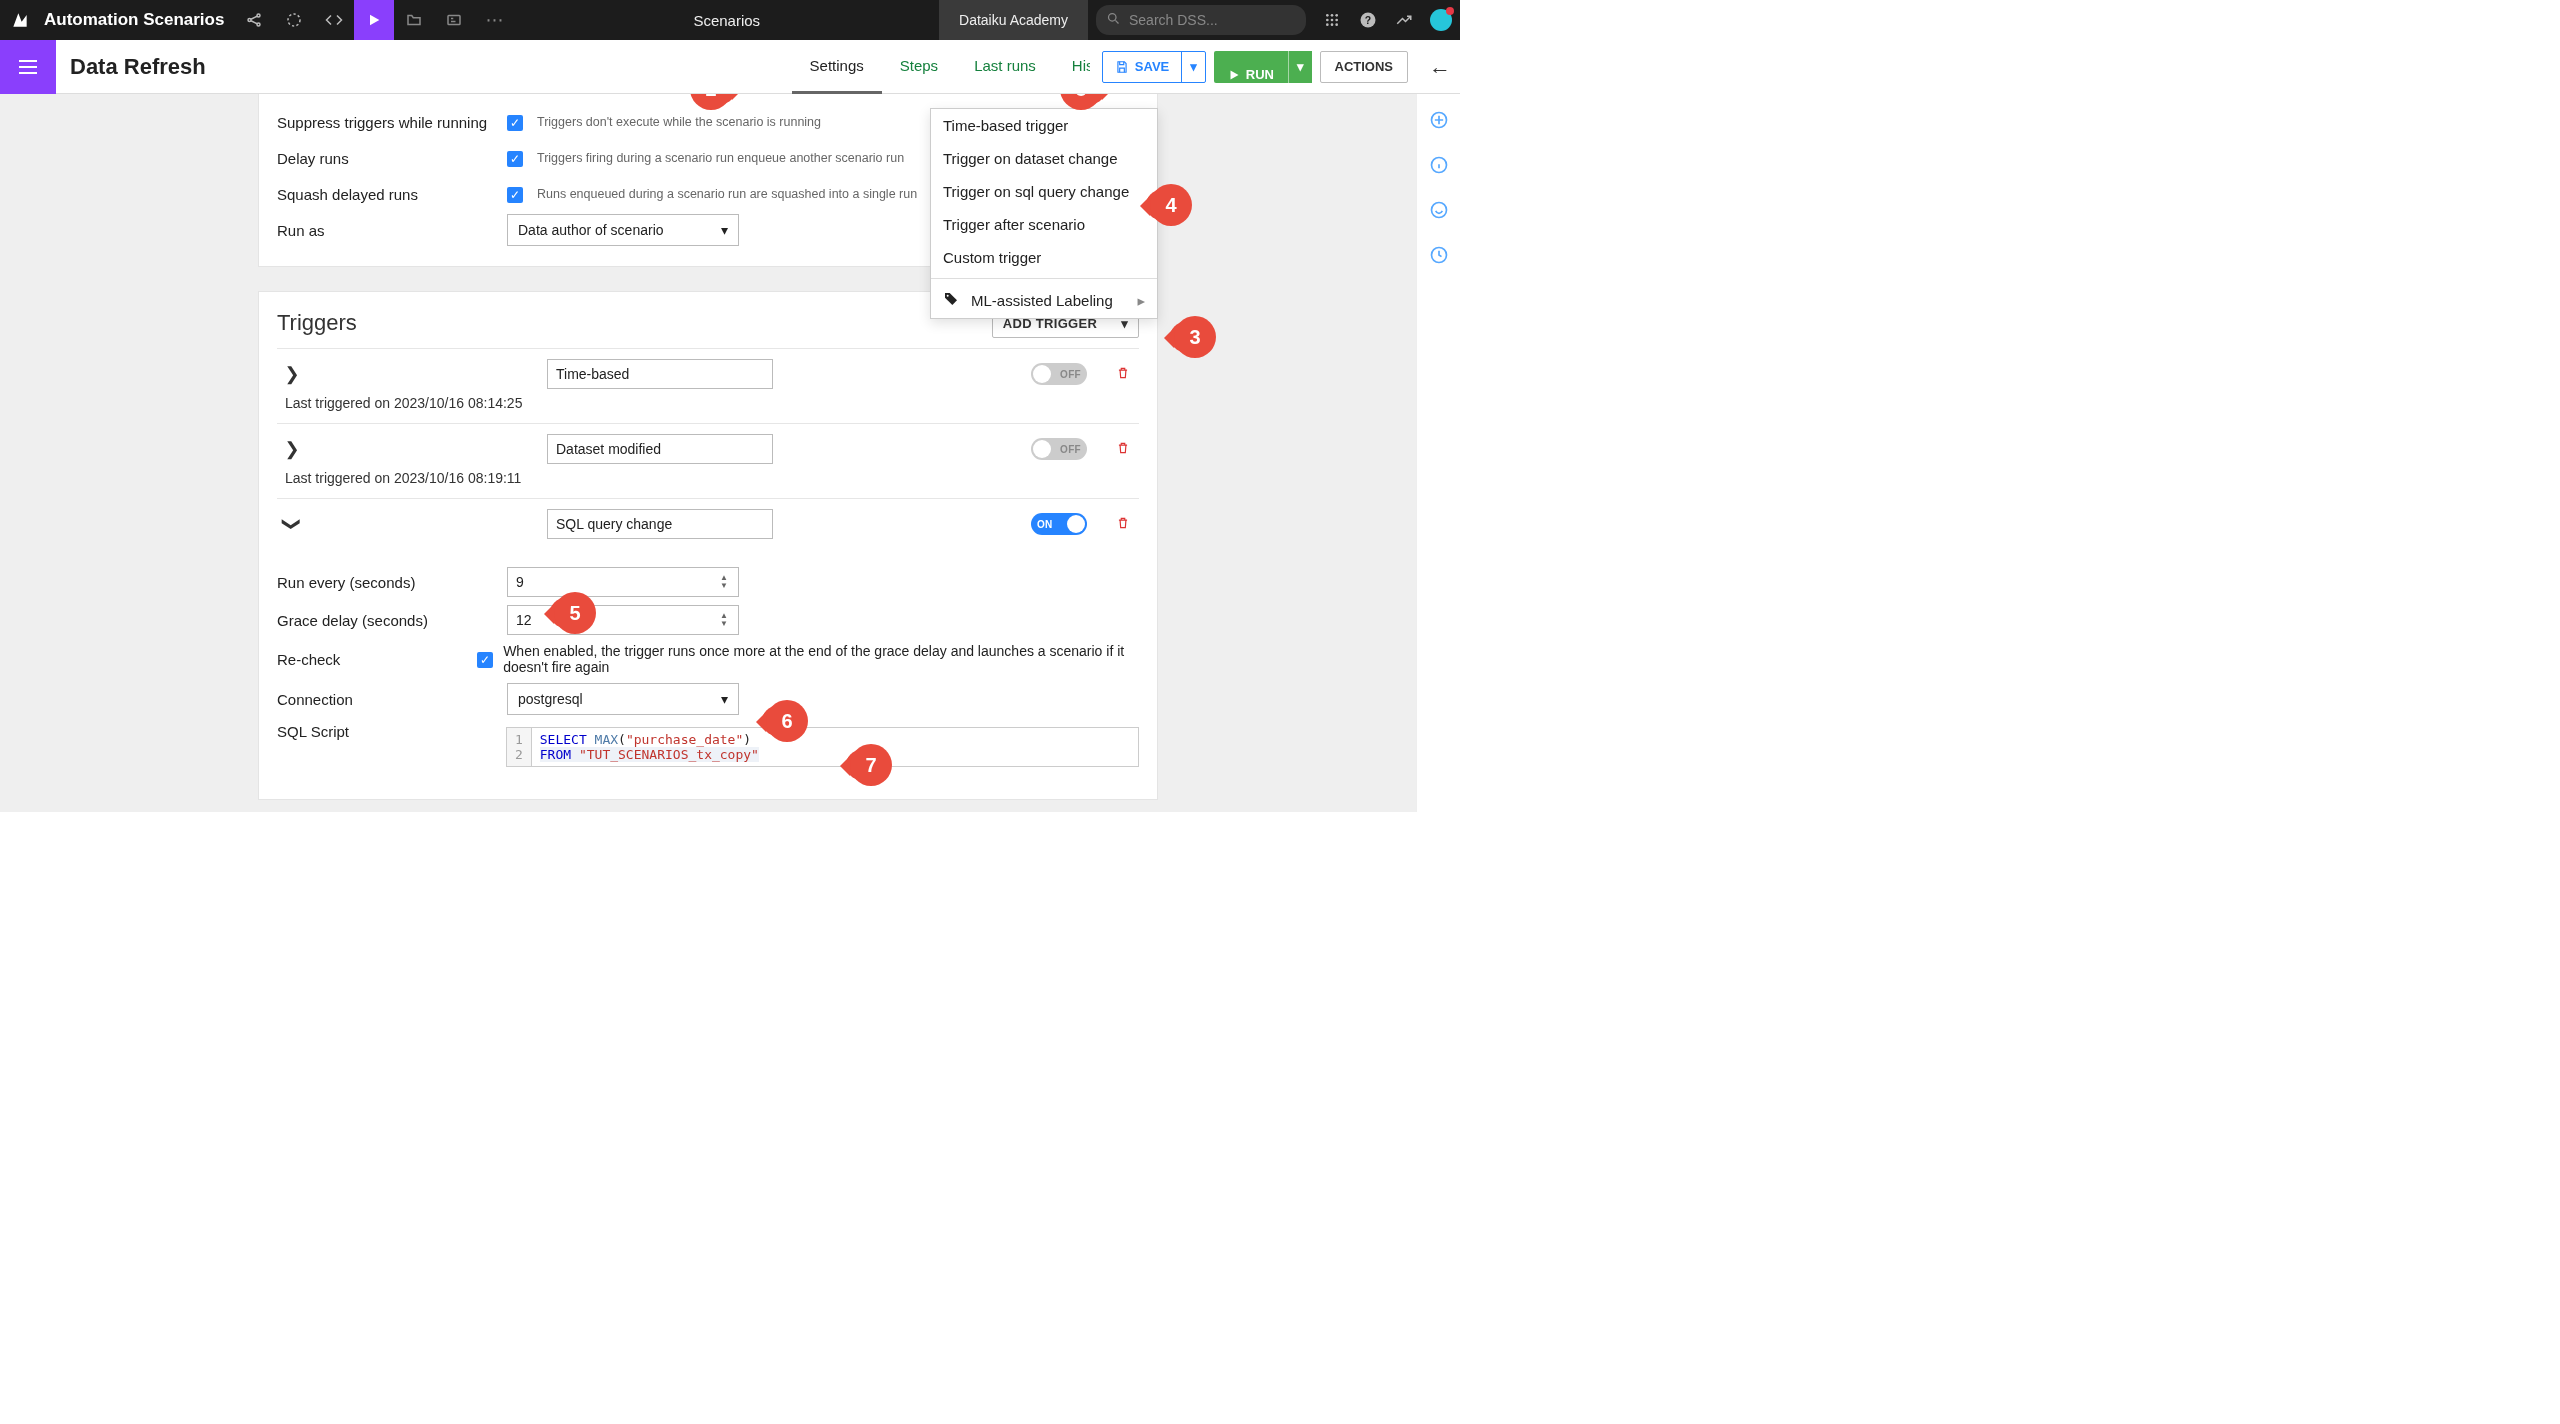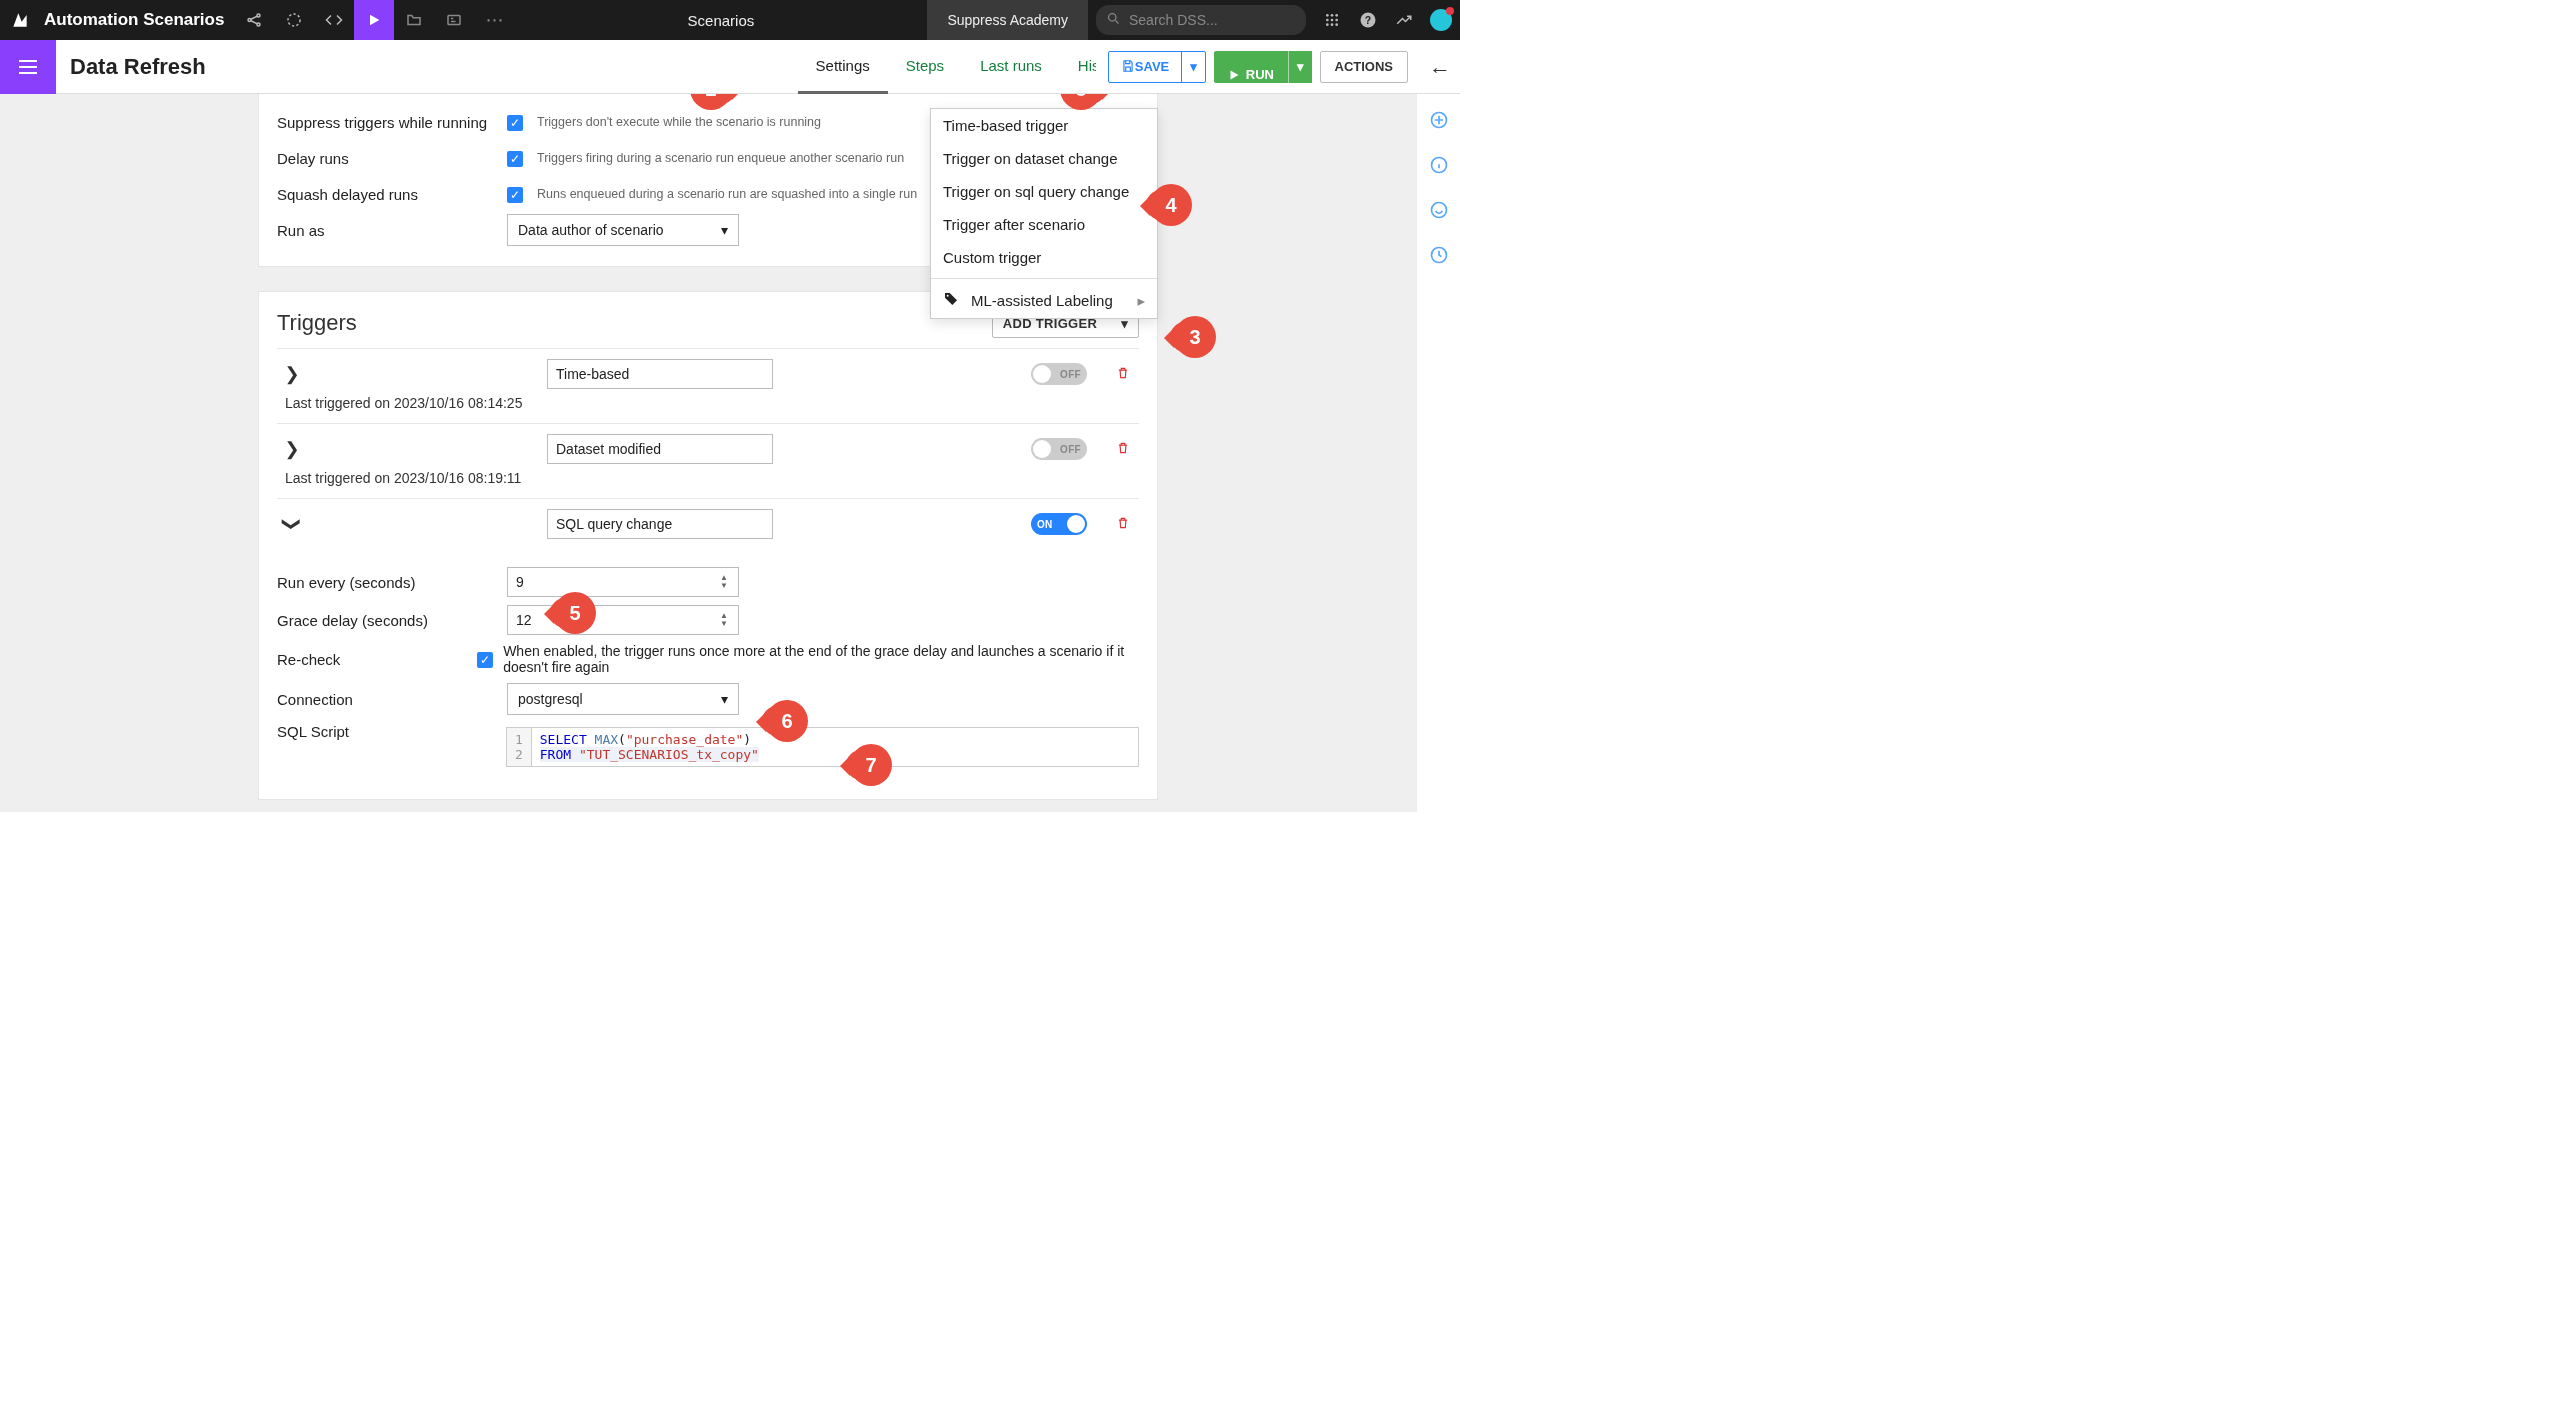--- a/index.html
+++ b/index.html
@@ -23,21 +23,21 @@
 
 
 .subheader { display: flex; align-items: center; height: 54px; border-bottom: 1px solid #ddd; background: #fff; }
 .subheader .hamburger { width: 56px; height: 54px; background: #8a3ffc; color:#fff; display:flex; align-items:center; justify-content:center; font-size:22px; }
 .subheader .title { font-size: 22px; font-weight: 700; padding-left: 14px; flex: 0 0 auto; }
 .subheader .tabs { display:flex; margin-left:auto; align-items:center; }
 .subheader .tab { padding: 0 18px; height: 54px; display:flex; align-items:center; color:#15803d; font-size:15px; cursor:pointer; border-bottom: 3px solid transparent; }
 .subheader .tab.active { color:#222; border-bottom: 3px solid #666; font-weight: 500; }
 .subheader .btns { display:flex; align-items:center; gap:8px; padding: 0 12px; }
 .savebtn { display:flex; align-items:center; height:32px; border:1px solid #2684ff; color:#2684ff; border-radius:2px; font-weight:700; font-size:13px; }
-.savebtn .lbl { padding: 0 12px; display:flex; }
+.savebtn .lbl { padding: 0 12px; display:flex; align-items:center; gap:6px; }
 .savebtn .car { border-left:1px solid #2684ff; padding: 0 8px; height:100%; display:flex; align-items:center; }
 .runbtn { display:flex; align-items:center; height:32px; background:#4caf50; color:#fff; border-radius:2px; font-weight:700; font-size:13px; }
 .runbtn .lbl { padding: 0 14px; display:flex; align-items:center; gap:6px;margin-top:16px; }
 .runbtn .car { border-left:1px solid rgba(255,255,255,.5); background:#4caf50; padding: 0 8px; height:100%; display:flex; align-items:center; }
 .actionsbtn { height:32px; border:1px solid #bbb; padding:0 14px; font-weight:700; font-size:13px; display:flex; align-items:center; border-radius:2px; color:#333; }
 .backarr { width: 40px; text-align:center; font-size:22px; color:#333; }
 
 
 .main { display:flex; }
 .content { flex:1; background:#efefef; padding: 0; overflow:auto; height: 718px; position:relative; }
@@ -136,21 +136,21 @@
   <div class="iconbtn">
       <svg width="18" height="18" viewBox="0 0 24 24" fill="none" stroke="#888" stroke-width="2">
         <rect x="4" y="6" width="16" height="12" rx="1"></rect>
         <path d="M8 10h3M8 14h6"></path>
       </svg>
     </div>
   <div class="iconbtn" style="font-size:18px;color:#888;">⋯</div>
   <div class="center">
       <span>Scenarios</span>
     </div>
-  <div class="acad">Suppress Academy</div>
+  <div class="acad">Dataiku Academy</div>
   <div class="search">
     <span class="sicon">
       <svg width="15" height="15" viewBox="0 0 24 24" fill="none" stroke="#888" stroke-width="2">
           <circle cx="10" cy="10" r="6"></circle>
           <path d="M15 15 L20 20"></path>
         </svg>
     </span>
     <span>Search DSS...</span>
   </div>
   <div class="rside">

